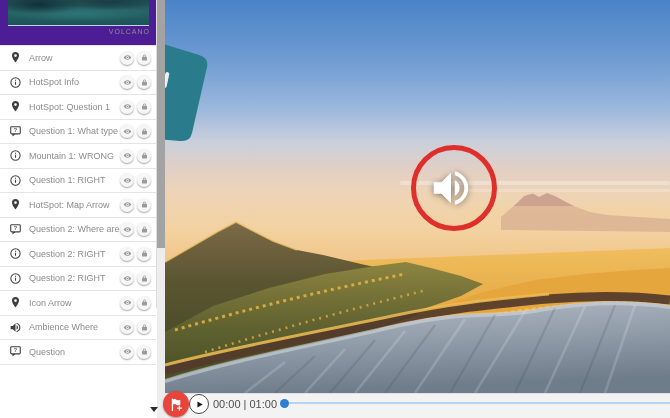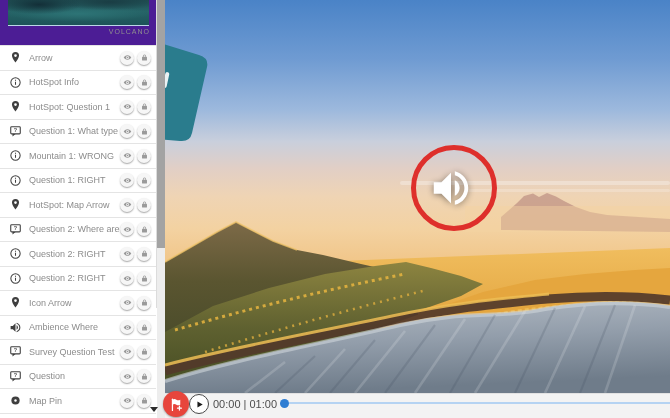--- a/index.html
+++ b/index.html
@@ -359,76 +359,40 @@
             </svg>
           </button>
           <button class="chip">
             <svg viewBox="0 0 24 24">
               <use href="#icon-lock"></use>
             </svg>
           </button>
         </span>
       </div>
 
+
       <div class="row">
         <svg class="row-icon" viewBox="0 0 24 24">
           <use href="#icon-question-bubble" xlink:href="#icon-question-bubble"></use>
         </svg>
-        <span class="row-label">Survey Question Test</span>
-        <span class="row-actions">
-          <button class="chip">
-            <svg viewBox="0 0 24 24">
-              <use href="#icon-eye"></use>
-            </svg>
-          </button>
-          <button class="chip">
-            <svg viewBox="0 0 24 24">
-              <use href="#icon-lock"></use>
-            </svg>
-          </button>
-        </span>
-      </div>
-
-      <div class="row">
-        <svg class="row-icon" viewBox="0 0 24 24">
-          <use href="#icon-question-bubble" xlink:href="#icon-question-bubble"></use>
-        </svg>
         <span class="row-label">Question</span>
         <span class="row-actions">
           <button class="chip">
             <svg viewBox="0 0 24 24">
               <use href="#icon-eye"></use>
             </svg>
           </button>
           <button class="chip">
             <svg viewBox="0 0 24 24">
               <use href="#icon-lock"></use>
             </svg>
           </button>
         </span>
       </div>
 
-      <div class="row">
-        <svg class="row-icon" viewBox="0 0 24 24">
-          <use href="#icon-location-dot" xlink:href="#icon-location-dot"></use>
-        </svg>
-        <span class="row-label">Map Pin</span>
-        <span class="row-actions">
-          <button class="chip">
-            <svg viewBox="0 0 24 24">
-              <use href="#icon-eye"></use>
-            </svg>
-          </button>
-          <button class="chip">
-            <svg viewBox="0 0 24 24">
-              <use href="#icon-lock"></use>
-            </svg>
-          </button>
-        </span>
-      </div>
     </div>
 </div>
 
 <div class="vscroll">
   <div class="vscroll-thumb"></div>
 </div>
 <div class="corner-caret"></div>
 
 <div class="stage">
   <svg class="scene" width="505" height="393" viewBox="0 0 505 393" preserveAspectRatio="none">

